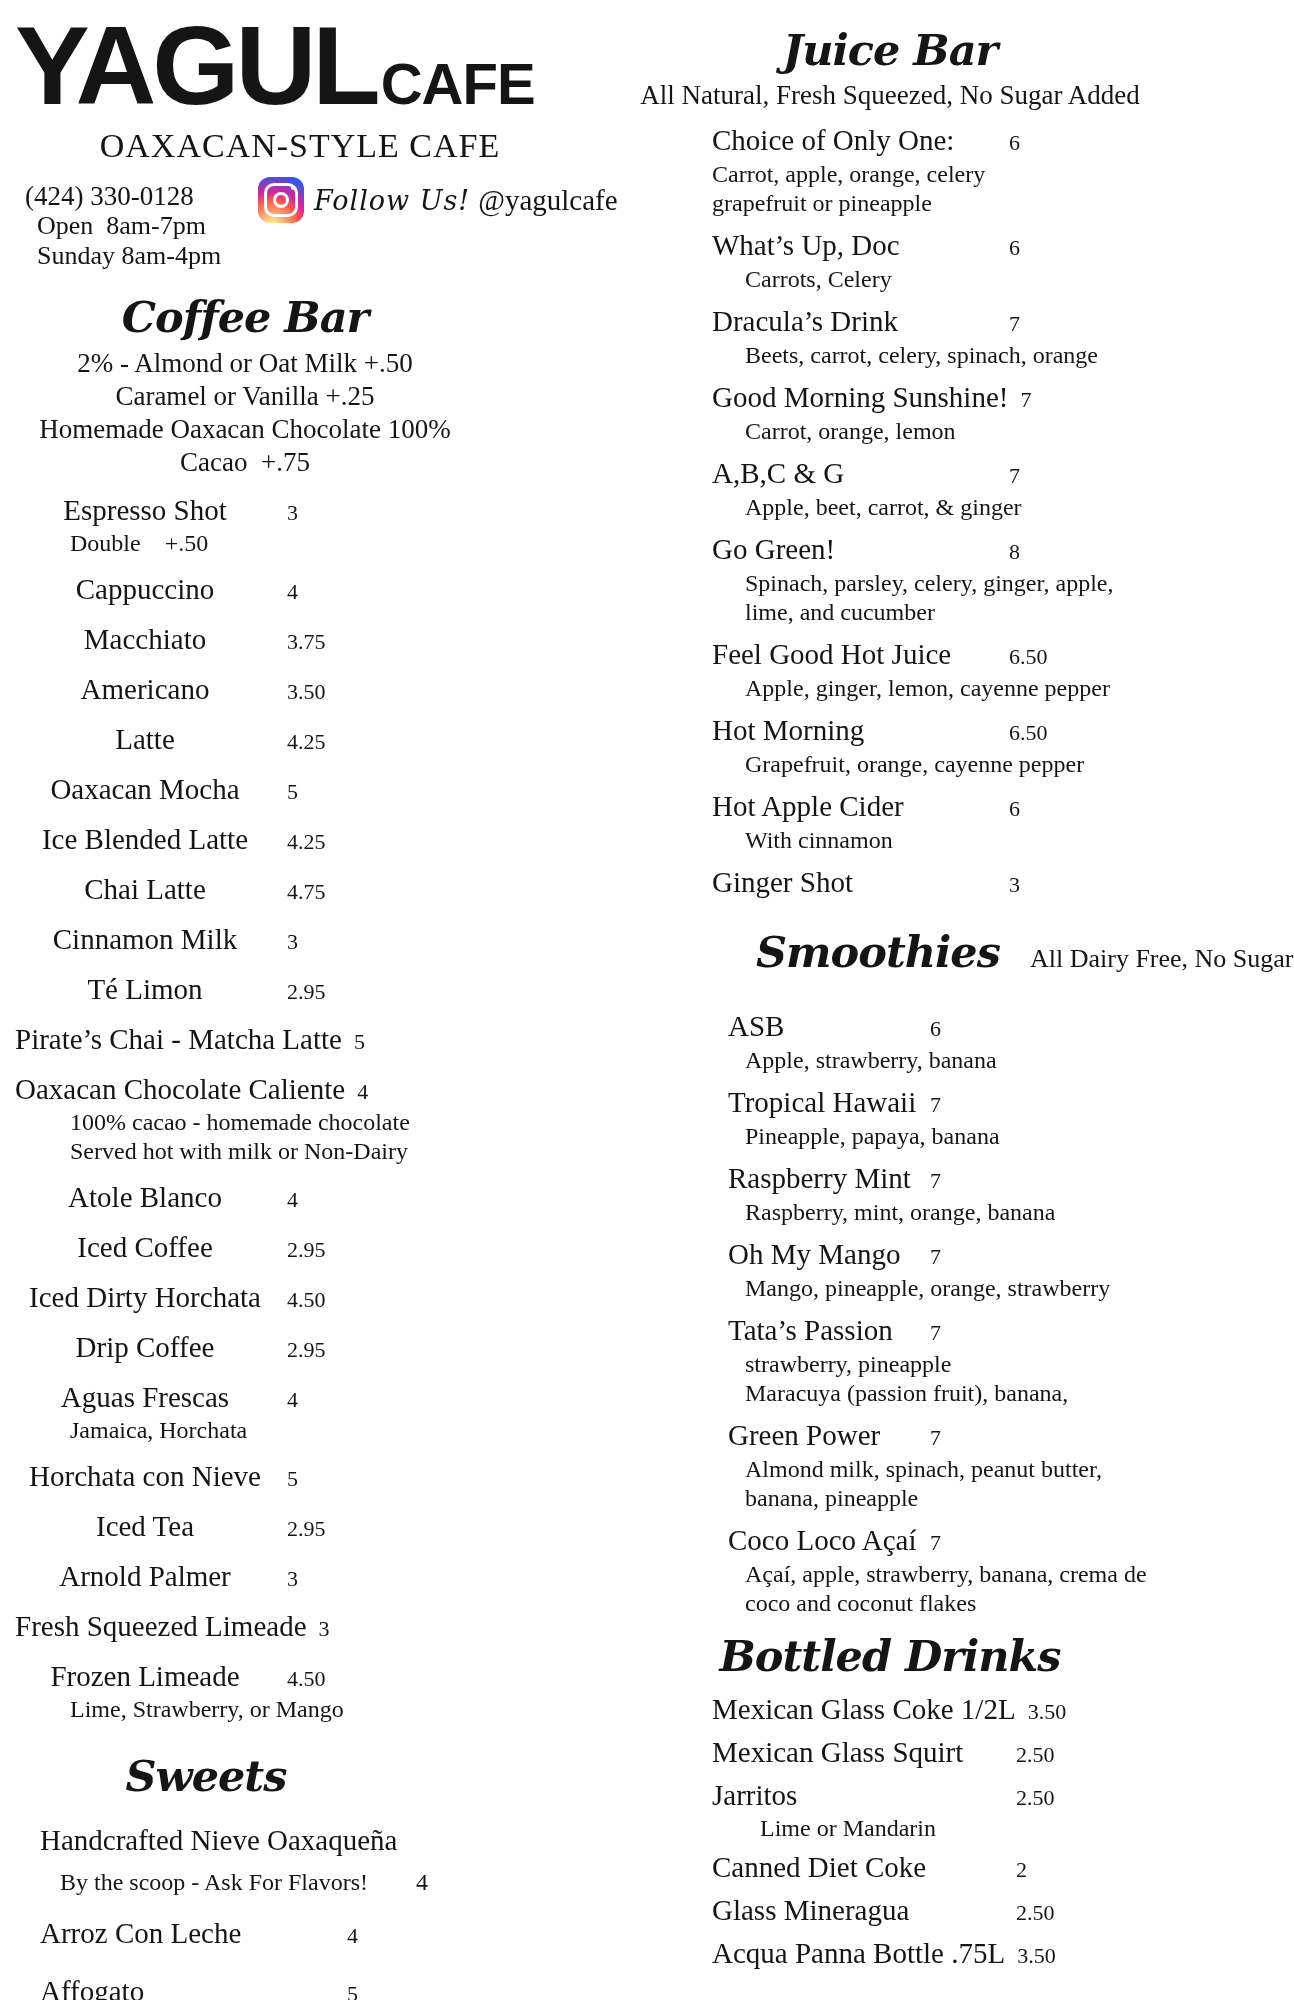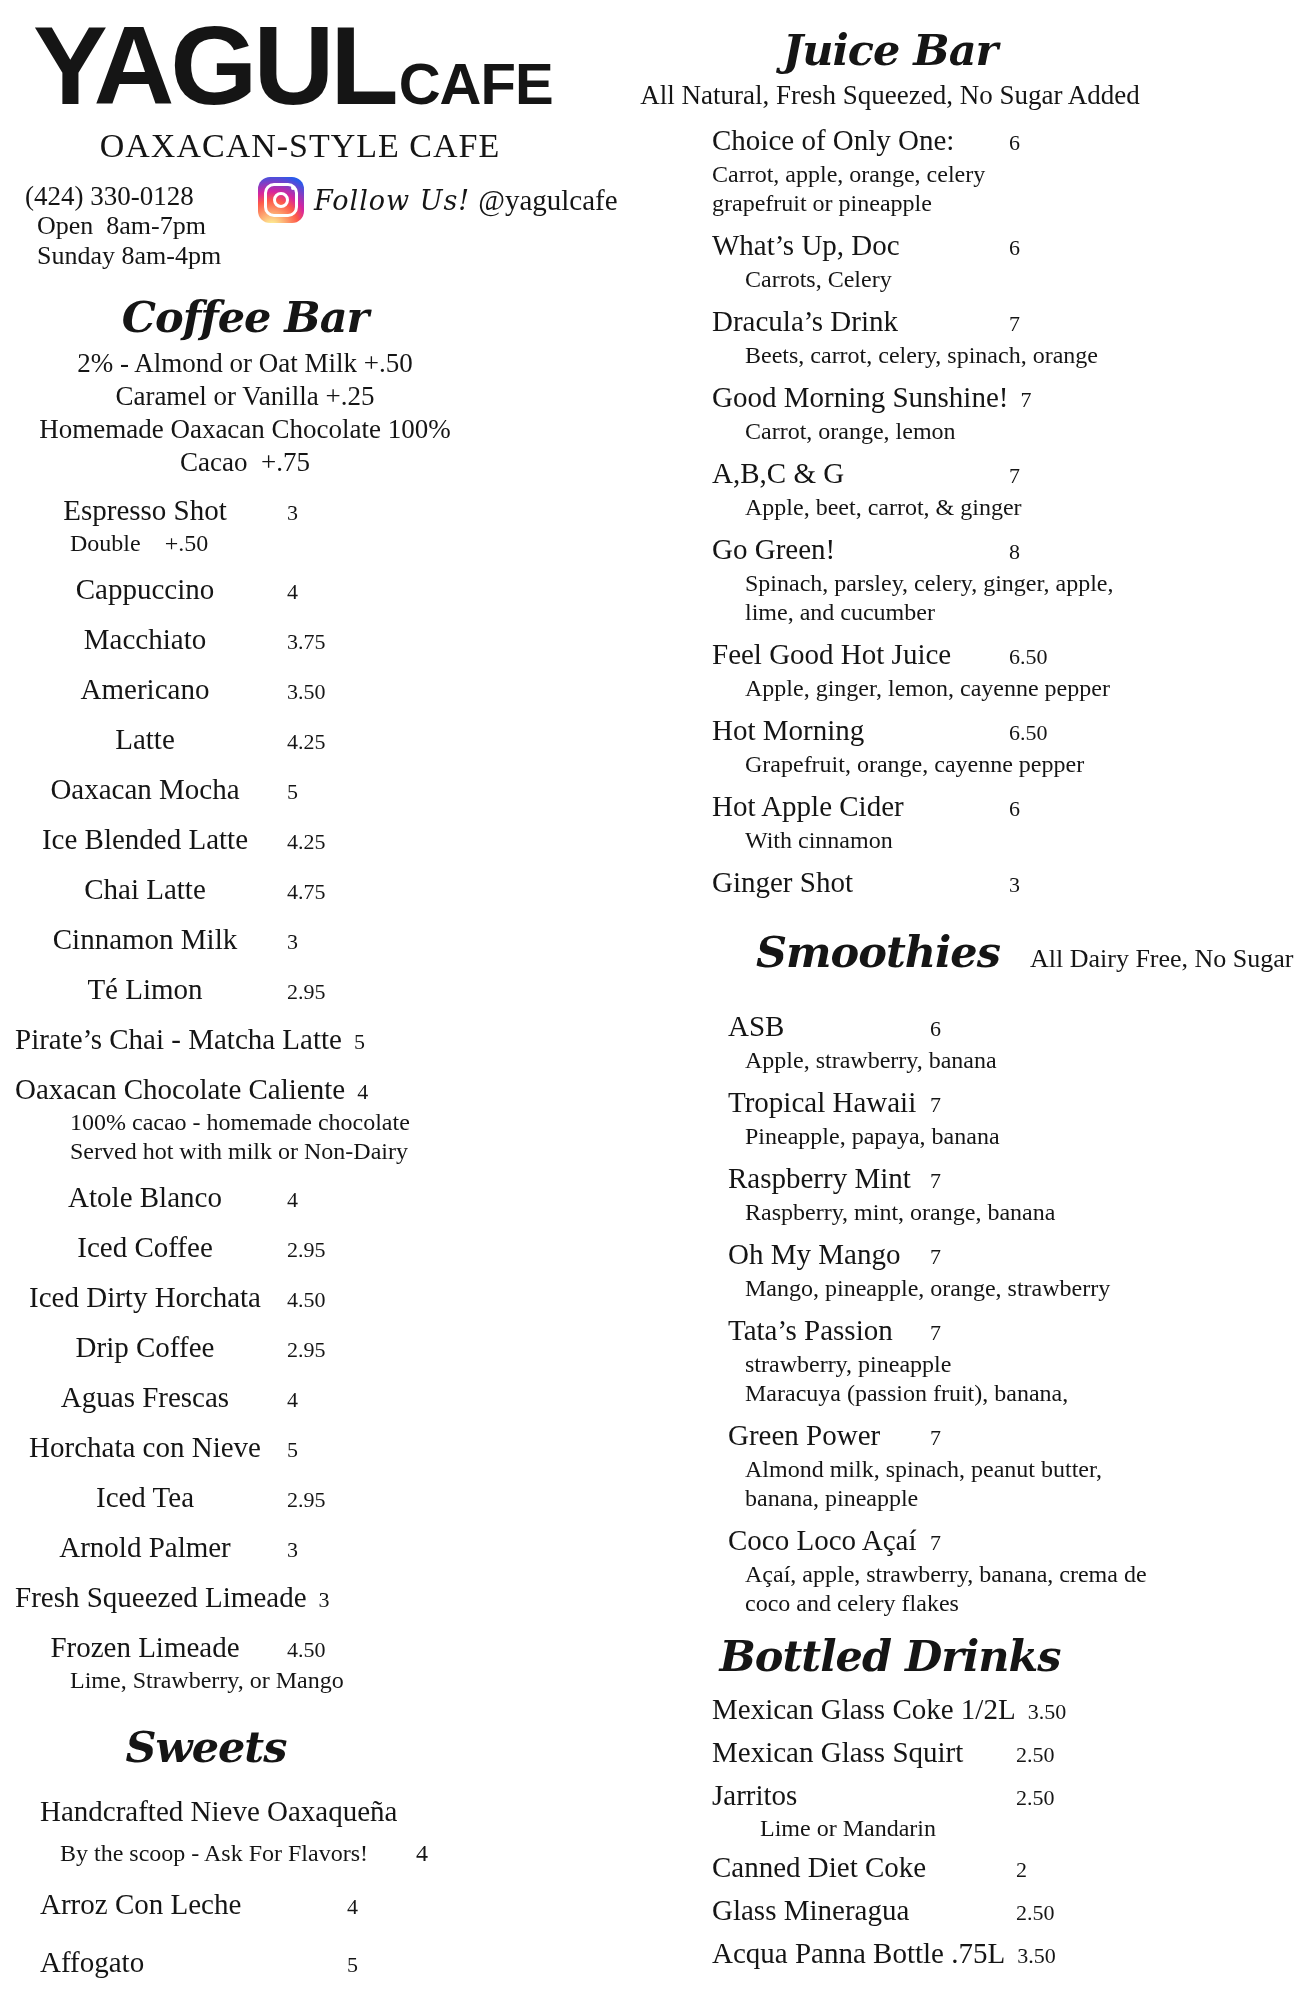--- a/index.html
+++ b/index.html
@@ -7,21 +7,21 @@
   body {
     width:1294px; height:2000px; overflow:hidden;
     font-family:"Liberation Serif","DejaVu Serif",serif;
     color:#151515;
   }
   .page { display:flex; width:1294px; }
   .col-left  { width:640px;  padding-top:16px; }
   .col-right { width:654px;  padding-top:24px; }
 
   
-  .logo-row { display:flex; align-items:baseline; padding-left:15px;margin-left:18px; }
+  .logo-row { display:flex; align-items:baseline; padding-left:15px; }
   .logo-main {
     font-family:"Liberation Sans","DejaVu Sans",sans-serif;
     font-weight:900; font-size:112px; line-height:100px; letter-spacing:-4px;
   }
   .logo-cafe {
     font-family:"Liberation Sans","DejaVu Sans",sans-serif;
     font-weight:900; font-size:58px; letter-spacing:-1px; margin-left:4px;
   }
   .tagline { width:600px; text-align:center; font-size:34px; letter-spacing:1px; margin-top:10px; }
   .contact { position:relative; margin-top:16px; padding-left:25px; }
@@ -223,20 +223,21 @@
             <div class="mi-row">
               <span class="mi-name">Drip Coffee</span>
               <span class="mi-price">2.95</span>
             </div>
           </div>
           <div class="menu-item">
             <div class="mi-row">
               <span class="mi-name">Aguas Frescas</span>
               <span class="mi-price">4</span>
             </div>
+            <div class="mi-desc">Jamaica, Horchata</div>
           </div>
           <div class="menu-item">
             <div class="mi-row">
               <span class="mi-name">Horchata con Nieve</span>
               <span class="mi-price">5</span>
             </div>
           </div>
           <div class="menu-item">
             <div class="mi-row">
               <span class="mi-name">Iced Tea</span>
@@ -426,21 +427,21 @@
             </div>
             <div class="mi-desc">Almond milk, spinach, peanut butter,</div>
             <div class="mi-desc">banana, pineapple</div>
           </div>
           <div class="menu-item">
             <div class="mi-row">
               <span class="mi-name">Coco Loco Açaí</span>
               <span class="mi-price">7</span>
             </div>
             <div class="mi-desc">Açaí, apple, strawberry, banana, crema de</div>
-            <div class="mi-desc">coco and celery flakes</div>
+            <div class="mi-desc">coco and coconut flakes</div>
           </div>
         </section>
         <section class="menu-section sec-bottled">
           <div class="script-title">Bottled Drinks</div>
           <div class="menu-item">
             <div class="mi-row">
               <span class="mi-name">Mexican Glass Coke 1/2L</span>
               <span class="mi-price">3.50</span>
             </div>
           </div>

